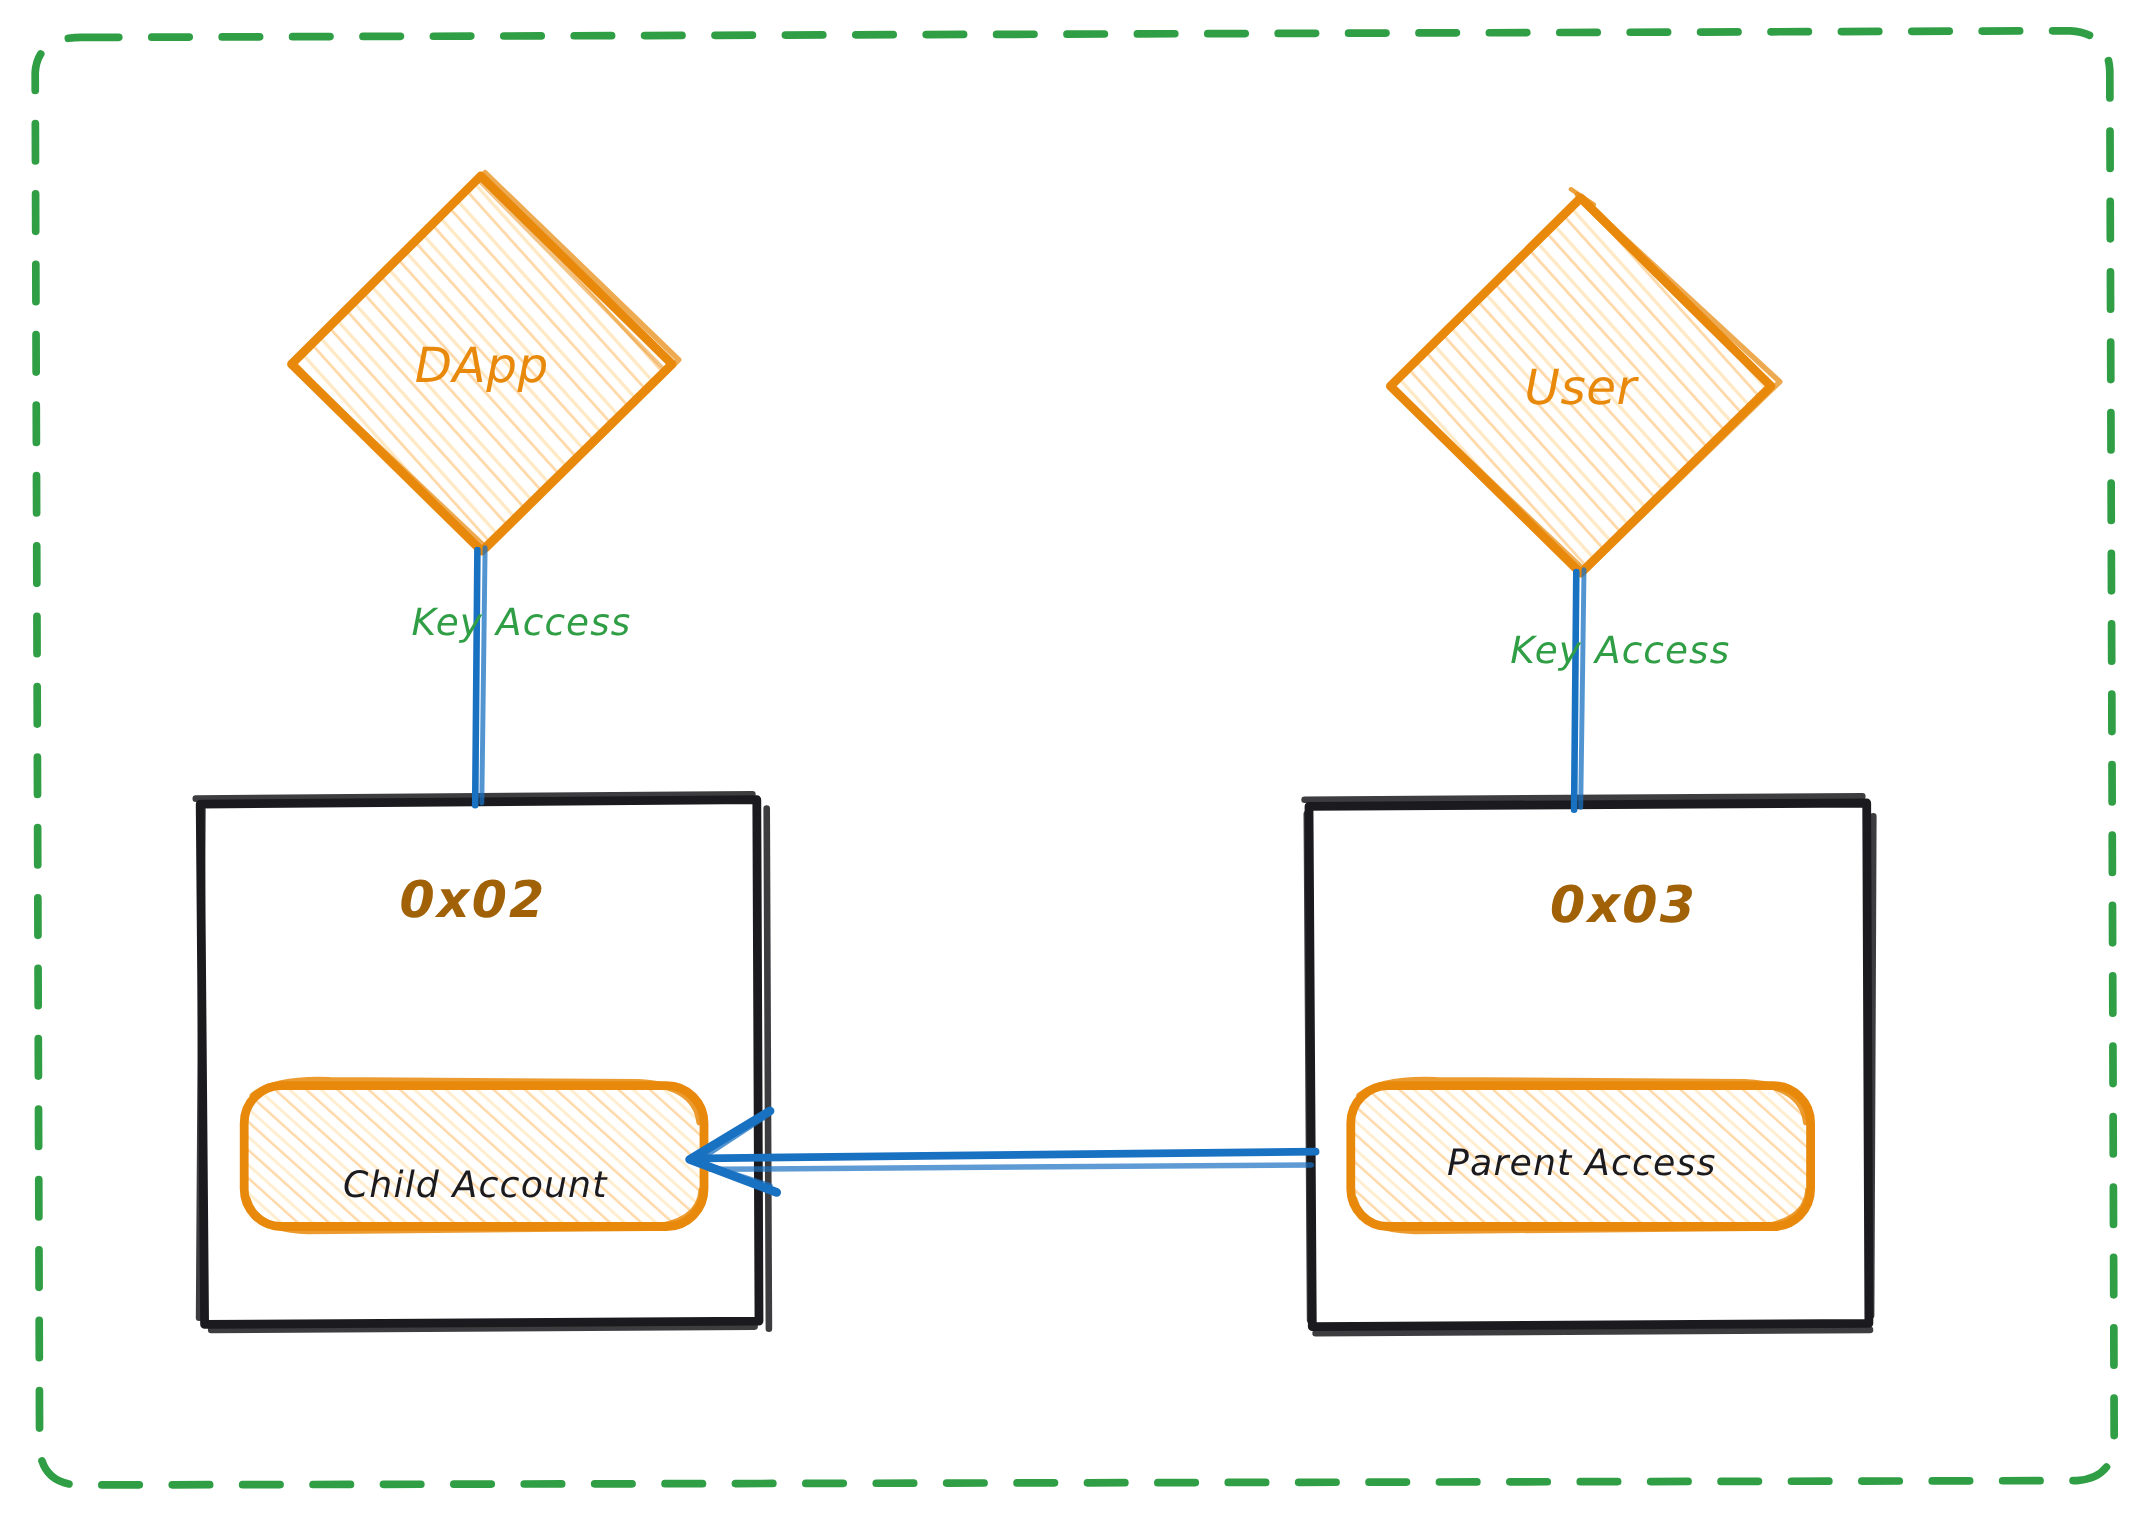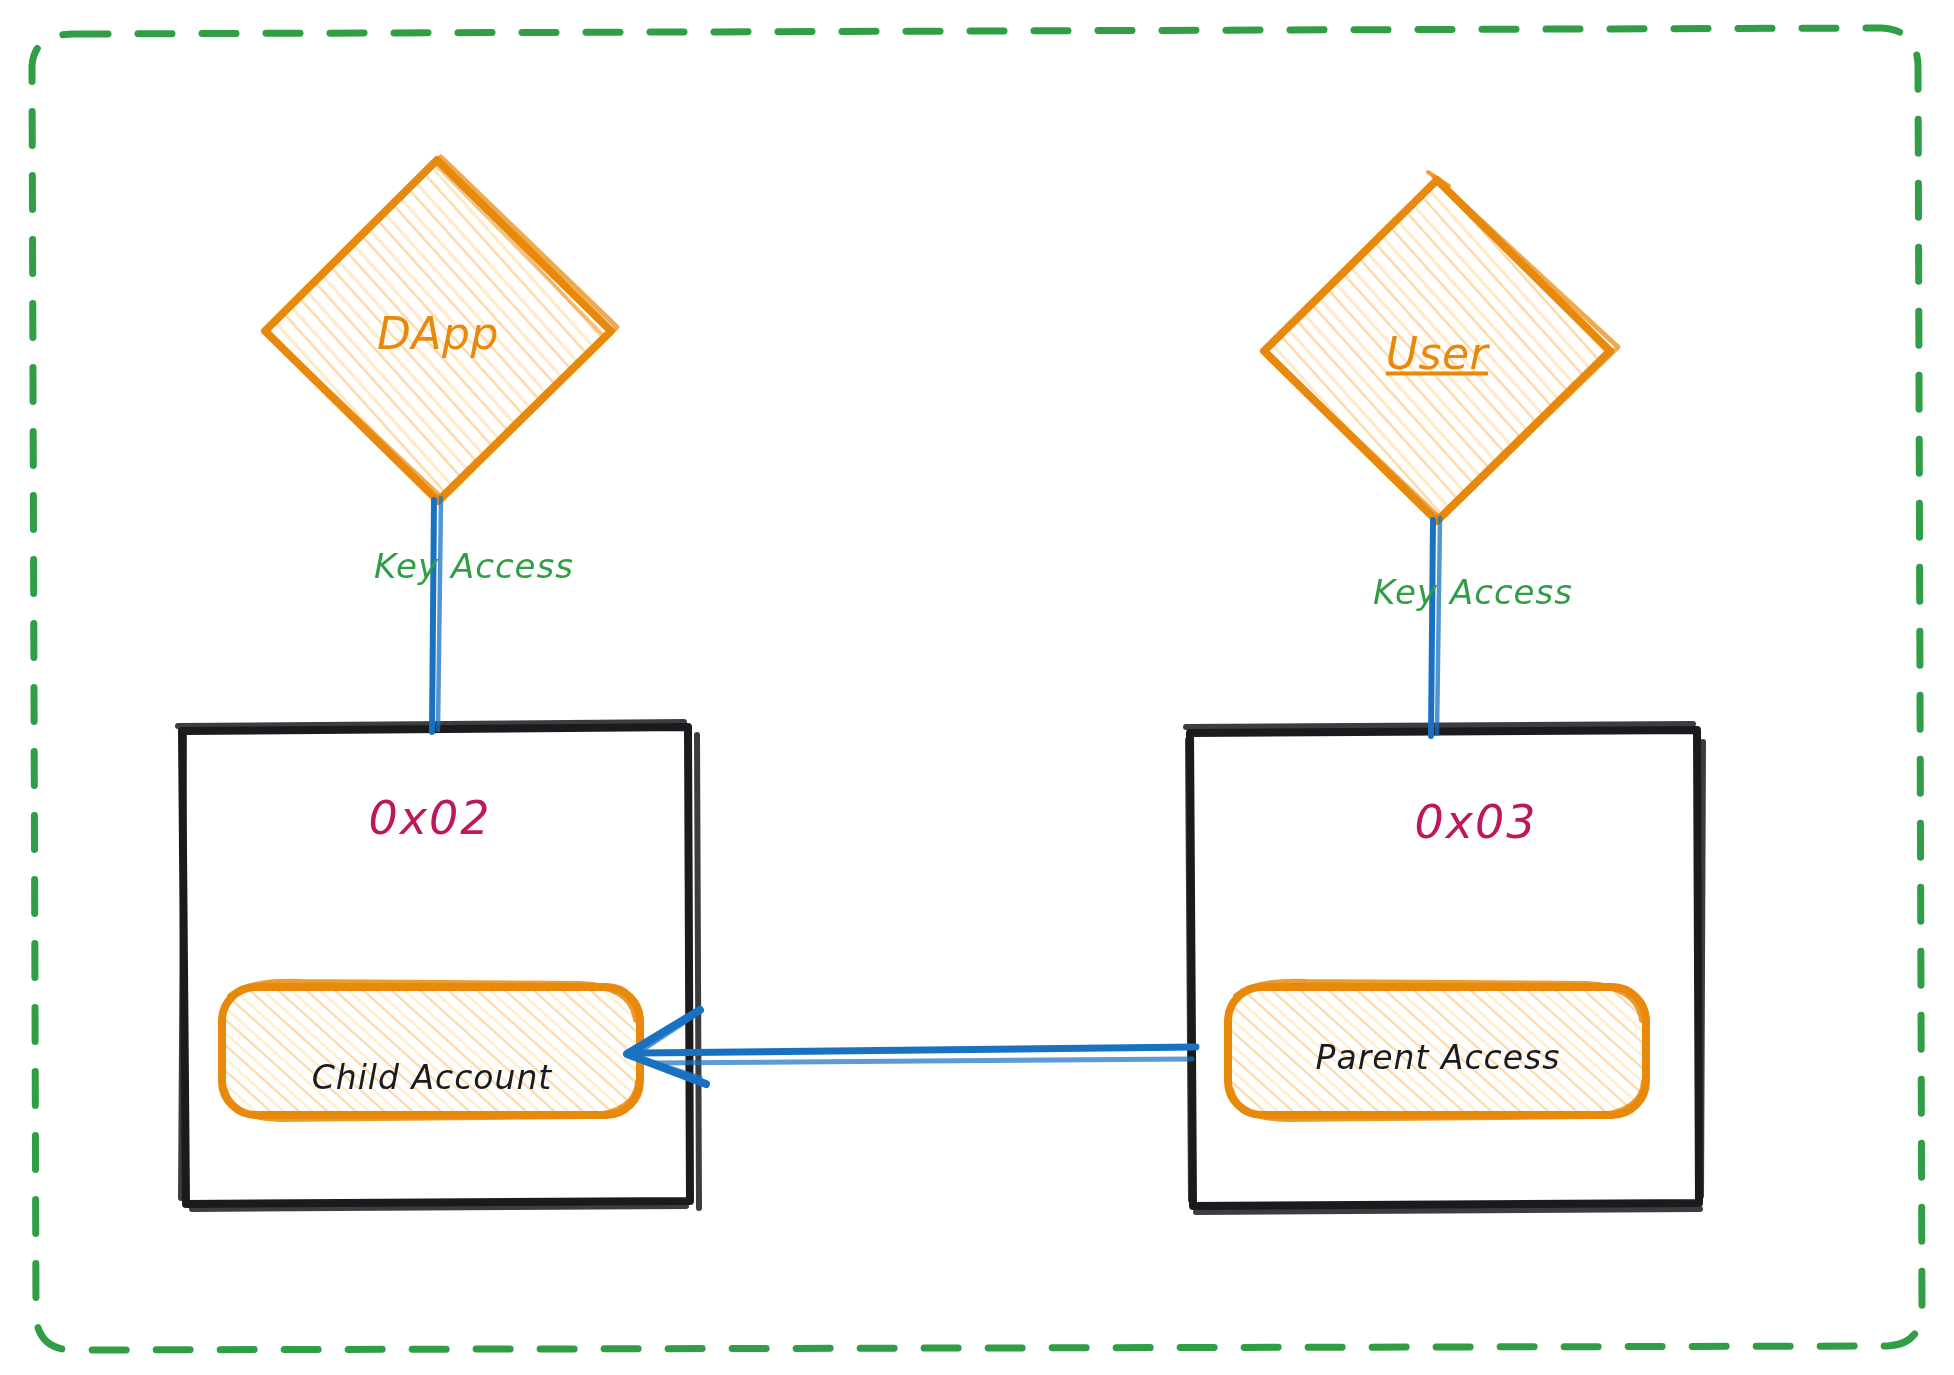--- a/index.html
+++ b/index.html
@@ -41,23 +41,23 @@
     font-family: "DejaVu Sans", sans-serif;
     letter-spacing: 0.5px;
   }
   .lbl-node {
     color: #e8890c;
     font-size: 44px;
     font-weight: 400;
     font-style: italic;
   }
   .lbl-addr {
-    color: #be185d;
+    color: #a16207;
     font-size: 46px;
-    font-weight: 400;
+    font-weight: 700;
     font-style: italic;
     letter-spacing: 2px;
   }
   .lbl-inner {
     color: #1b1b1f;
     font-size: 33px;
     font-weight: 400;
     font-style: italic;
     letter-spacing: 1px;
   }
@@ -163,21 +163,21 @@
       <path d="M1196 1047 L640 1053" fill="none" stroke="#1971c2" stroke-width="7" stroke-linecap="round"></path>
       <path d="M1192 1059 L646 1063" fill="none" stroke="#1971c2" stroke-width="5" stroke-linecap="round" opacity="0.7"></path>
       <path d="M700 1010 L627 1054 L706 1084" fill="none" stroke="#1971c2" stroke-width="8" stroke-linecap="round" stroke-linejoin="round"></path>
       <path d="M694 1016 L633 1056 L700 1078" fill="none" stroke="#1971c2" stroke-width="5" stroke-linecap="round" stroke-linejoin="round" opacity="0.75"></path>
     </g>
   </svg>
 
   <div class="label-layer">
     <div class="lbl lbl-node" style="left:438px; top:333px;">DApp</div>
 
-    <div class="lbl lbl-node" style="left:1437px; top:353px;text-decoration:underline;">User</div>
+    <div class="lbl lbl-node" style="left:1437px; top:353px;">User</div>
 
     <div class="lbl lbl-addr" style="left:430px; top:818px;">0x02</div>
 
     <div class="lbl lbl-addr" style="left:1476px; top:822px;">0x03</div>
 
     <div class="lbl lbl-inner" style="left:432px; top:1054px;margin-top:23px;">Child Account</div>
 
     <div class="lbl lbl-inner" style="left:1438px; top:1057px;">Parent Access</div>
 
     <div class="lbl lbl-edge" style="left:474px; top:566px;">Key Access</div>

